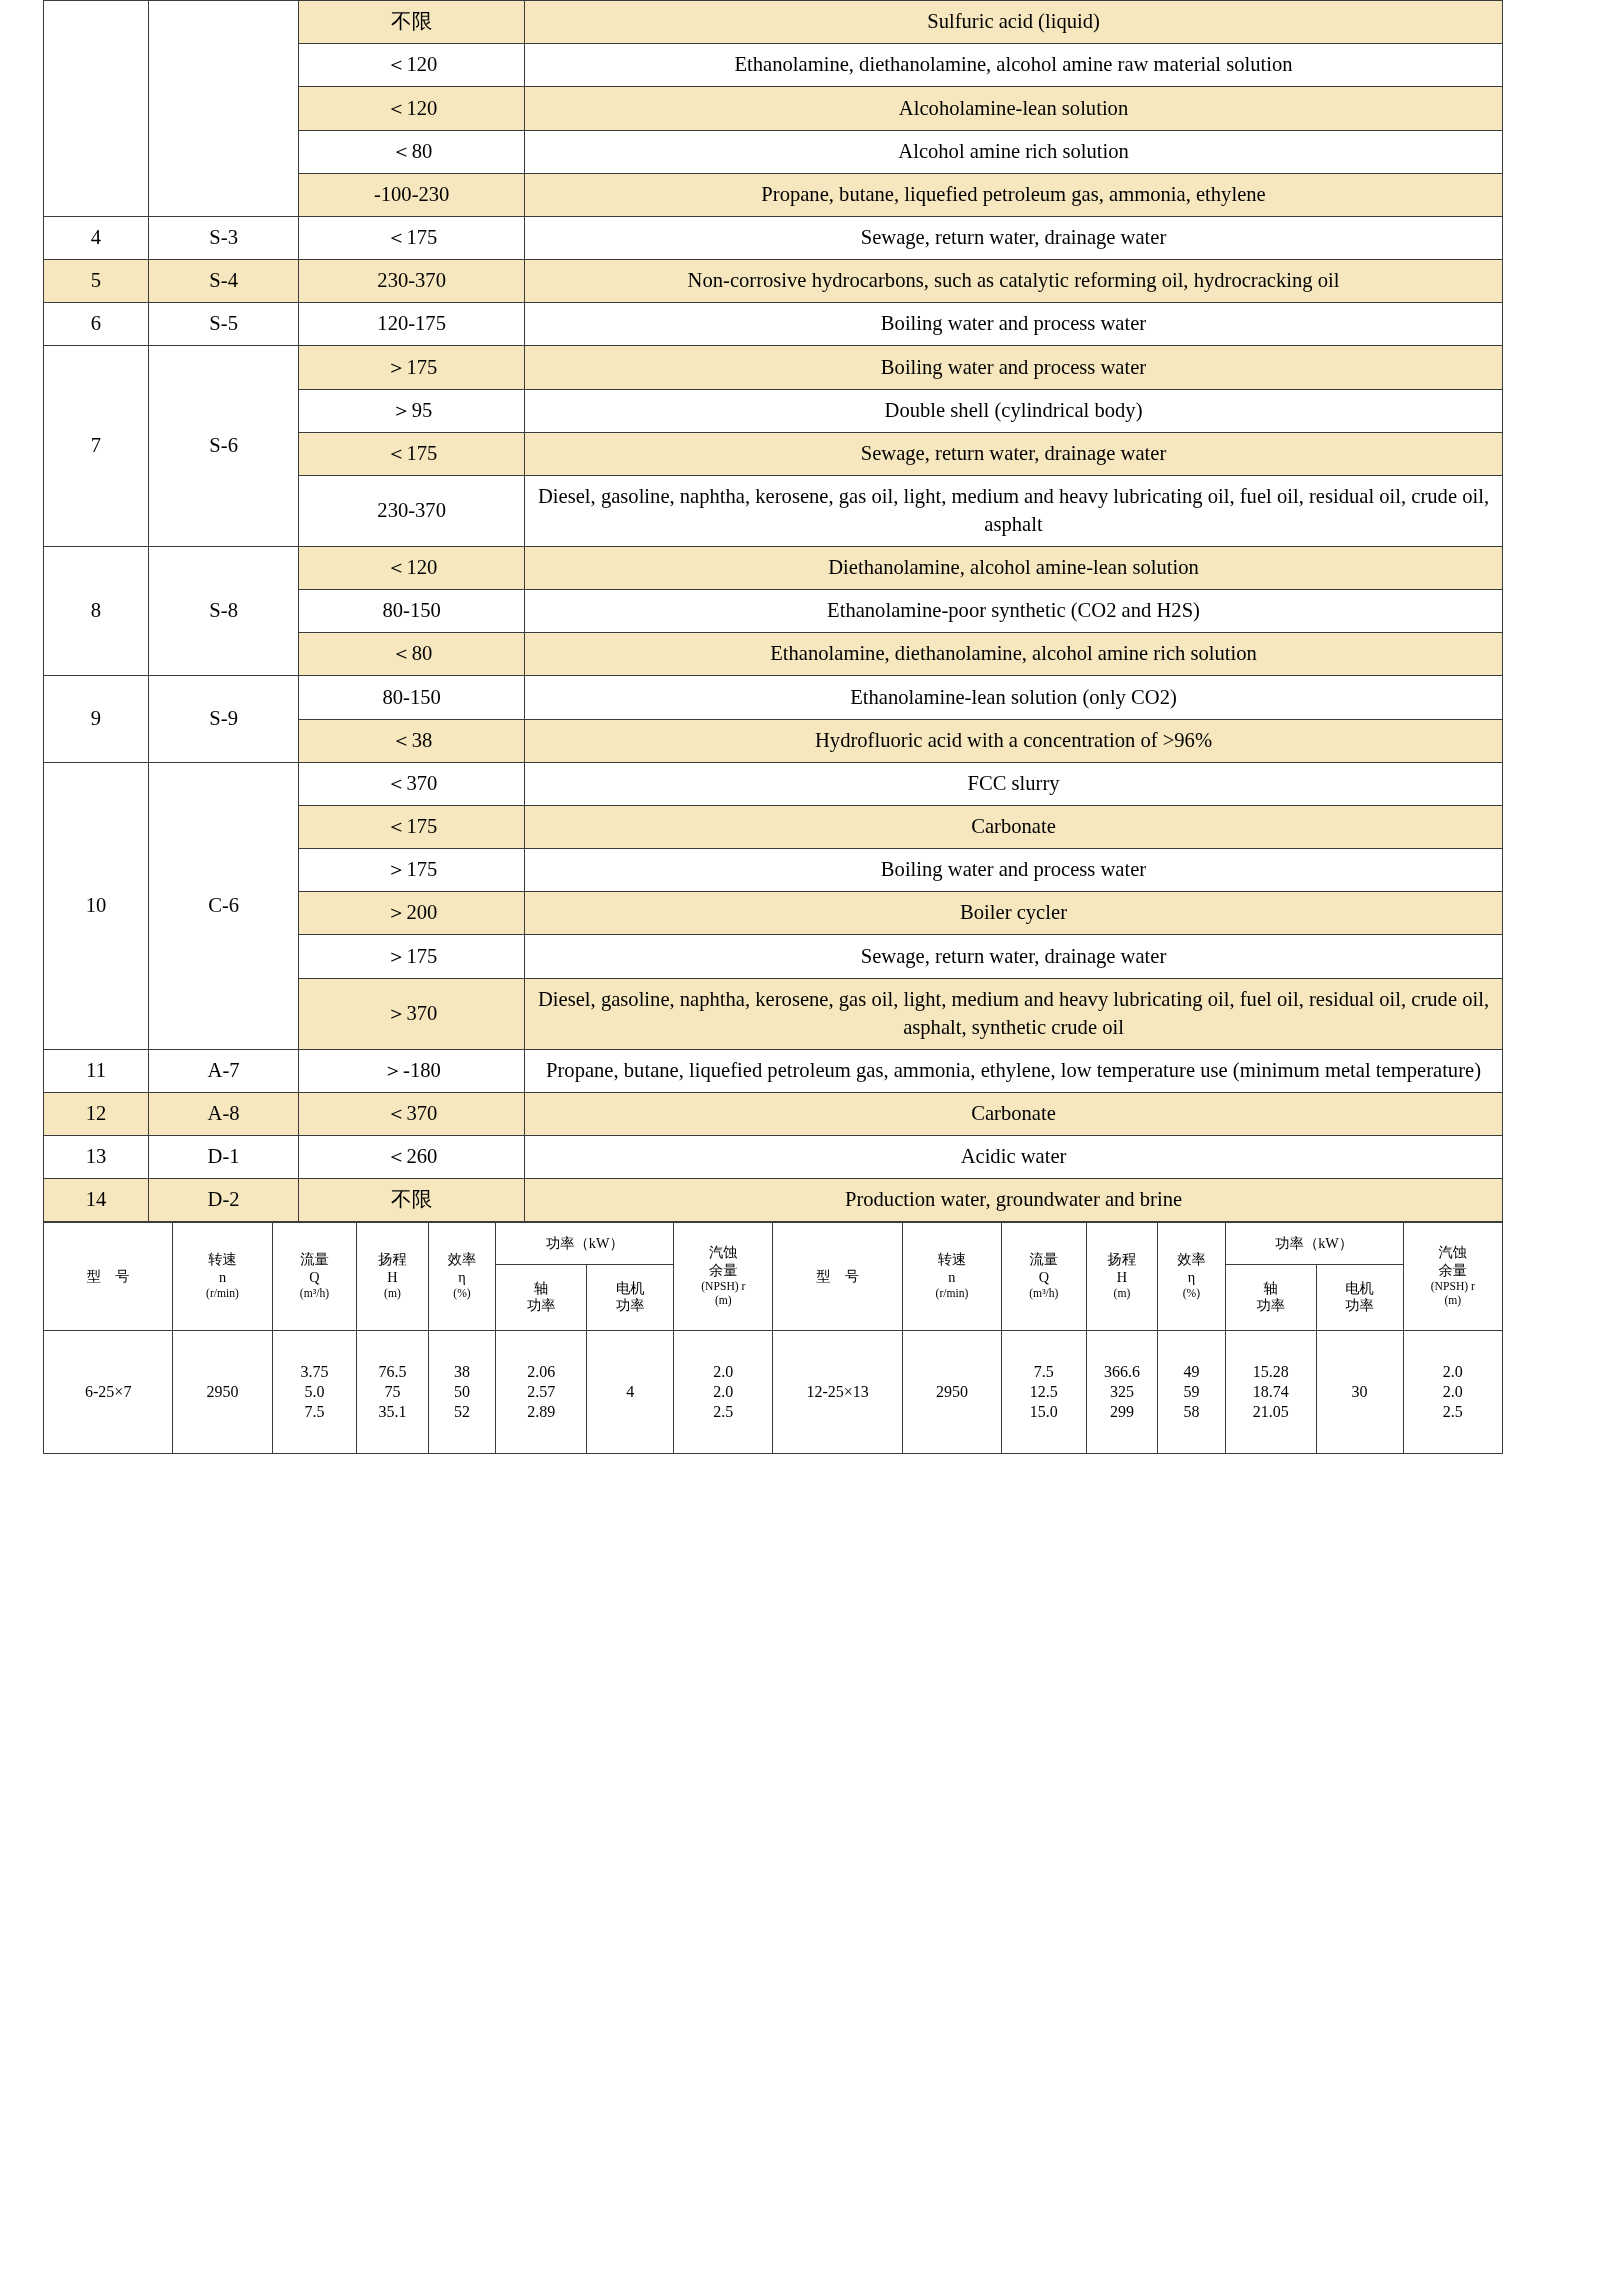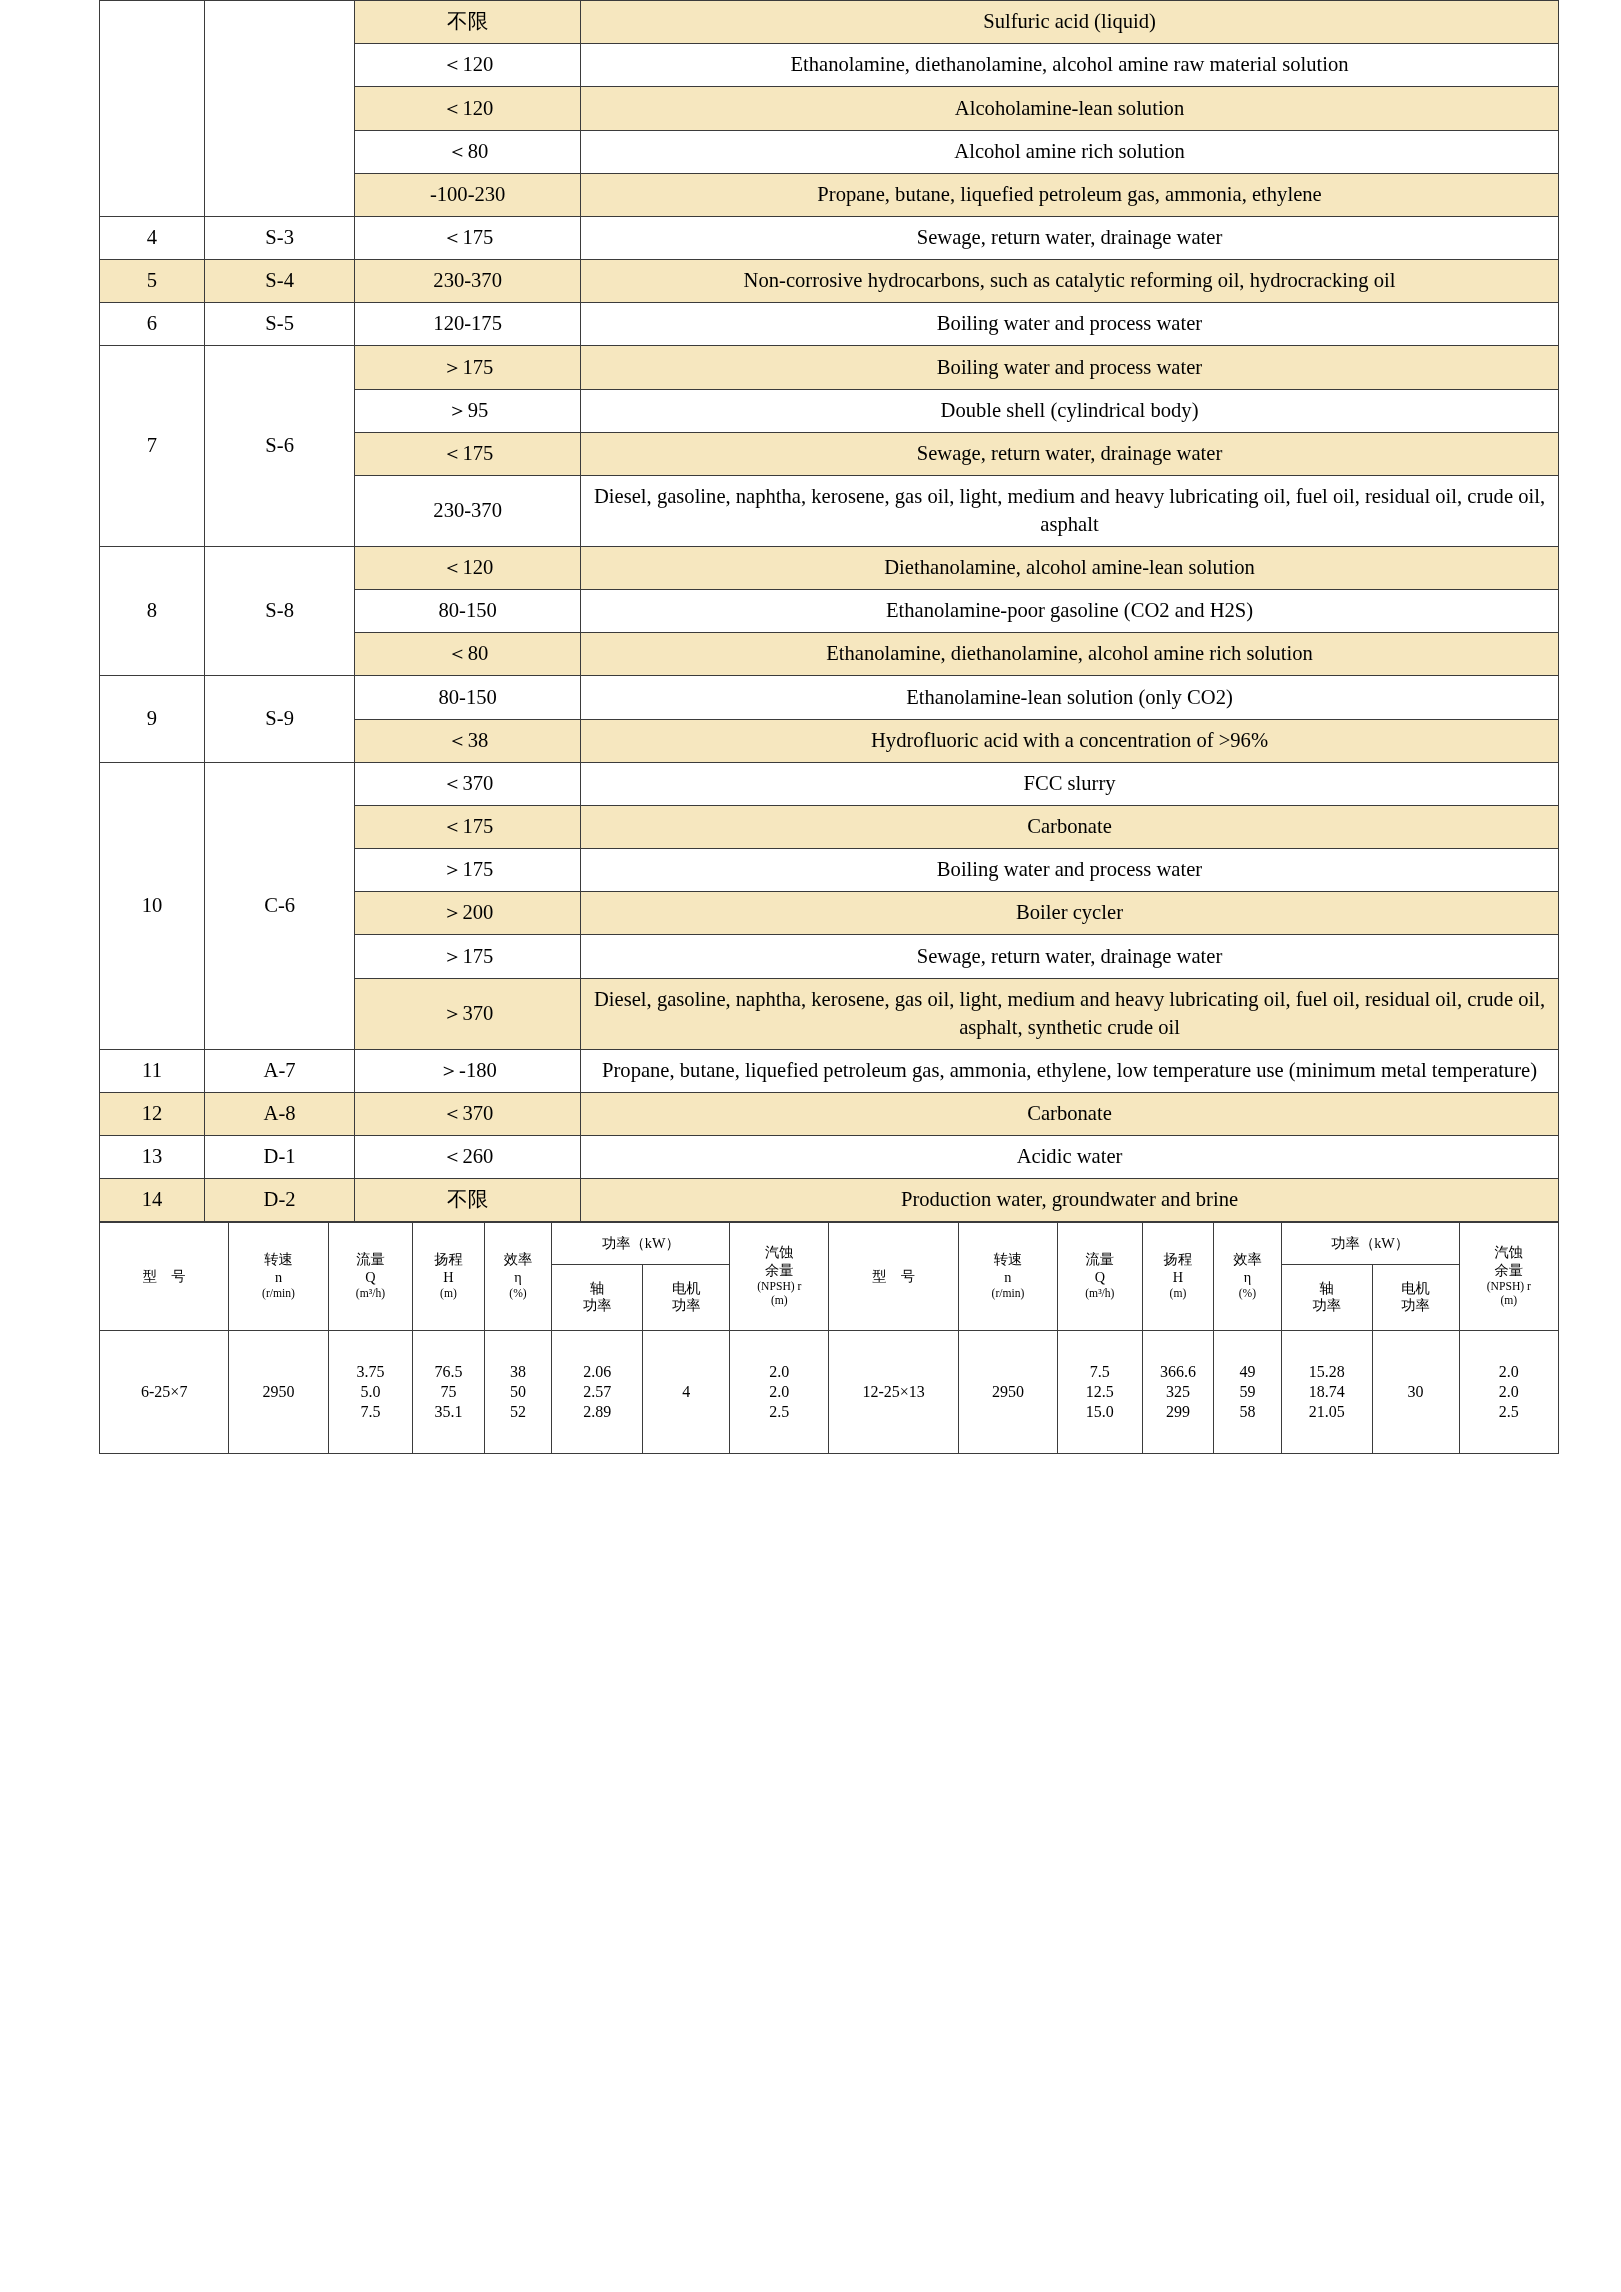--- a/index.html
+++ b/index.html
@@ -12,21 +12,21 @@
     height: 2293px;
     font-family: "Liberation Serif", serif;
     color: #000000;
     position: relative;
   }
   .page {
     position: relative;
     width: 1384px;
     height: 2293px;
     box-sizing: border-box;
-    padding: 0 99px;
+    padding: 0 43px;
   }
 
   
   table.materials {
     width: 1460px;
     border-collapse: collapse;
     table-layout: fixed;
     margin-top: 0;
   }
   table.materials td {
@@ -165,21 +165,21 @@
       </tr>
 
       <tr>
         <td class="plain" rowspan="3">8</td>
         <td class="plain" rowspan="3">S-8</td>
         <td class="shade">＜120</td>
         <td class="shade">Diethanolamine, alcohol amine-lean solution</td>
       </tr>
       <tr>
         <td class="plain">80-150</td>
-        <td class="plain">Ethanolamine-poor gasoline (CO2 and H2S)</td>
+        <td class="plain">Ethanolamine-poor synthetic (CO2 and H2S)</td>
       </tr>
       <tr>
         <td class="shade">＜80</td>
         <td class="shade">Ethanolamine, diethanolamine, alcohol amine rich solution</td>
       </tr>
 
       <tr>
         <td class="plain" rowspan="2">9</td>
         <td class="plain" rowspan="2">S-9</td>
         <td class="plain">80-150</td>

